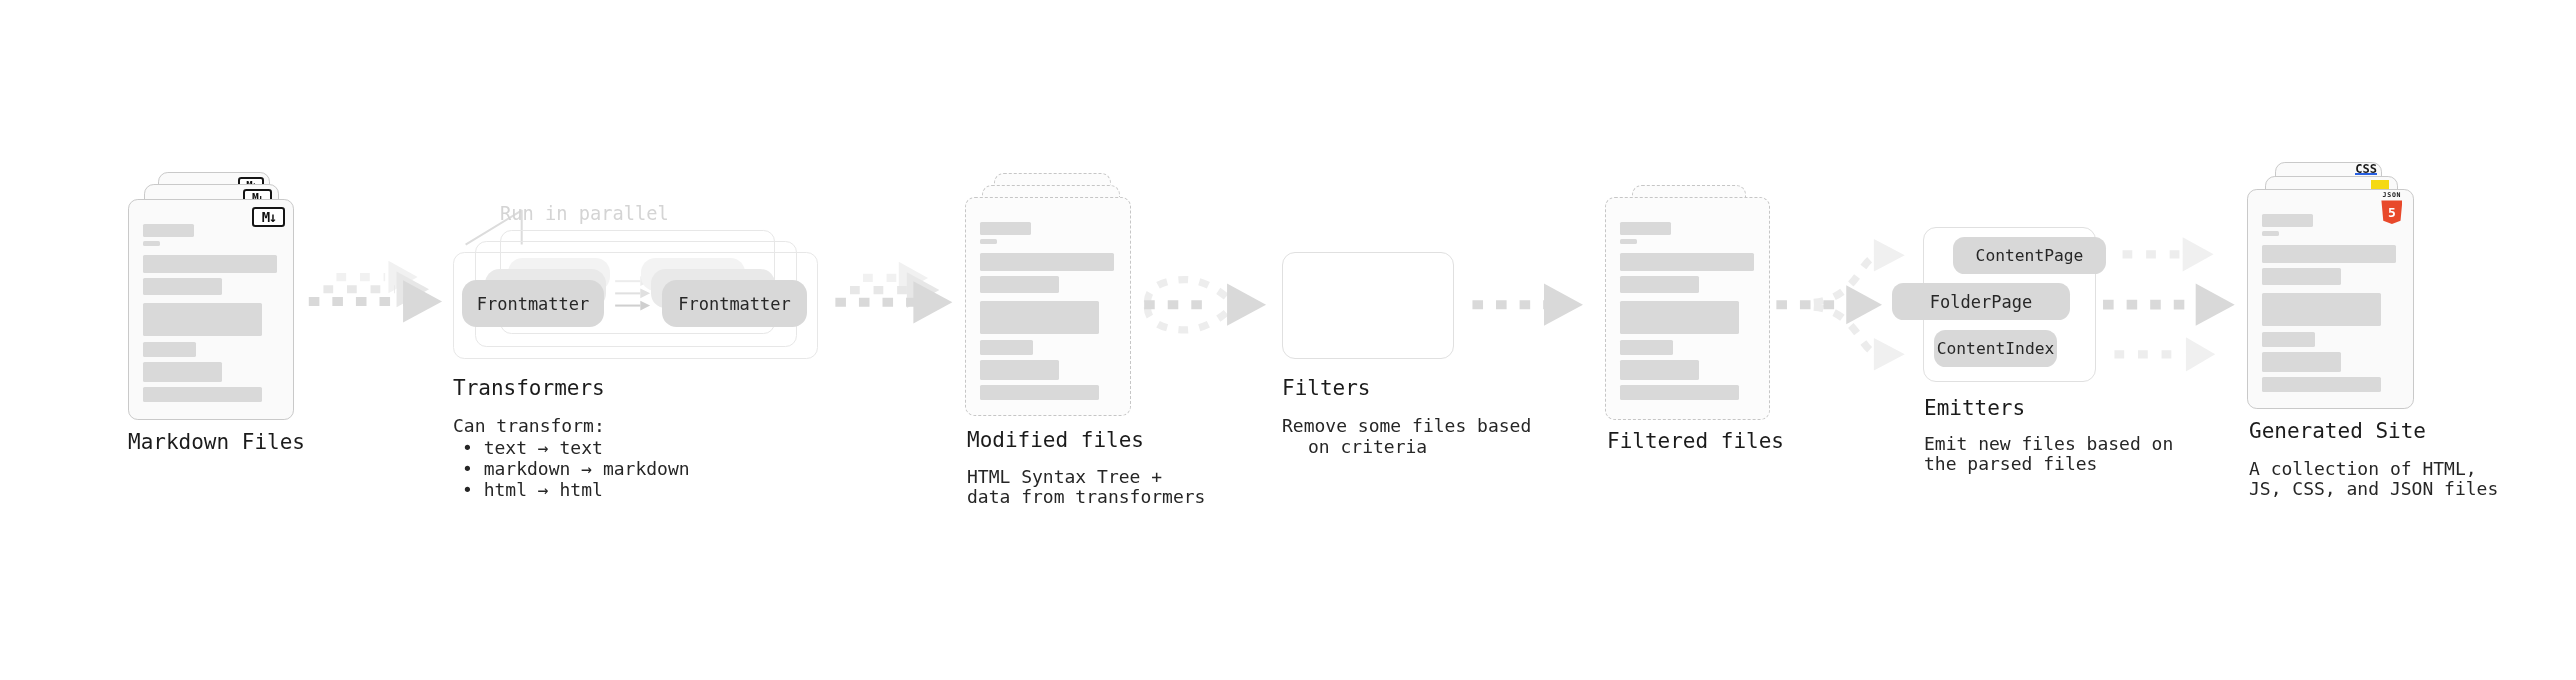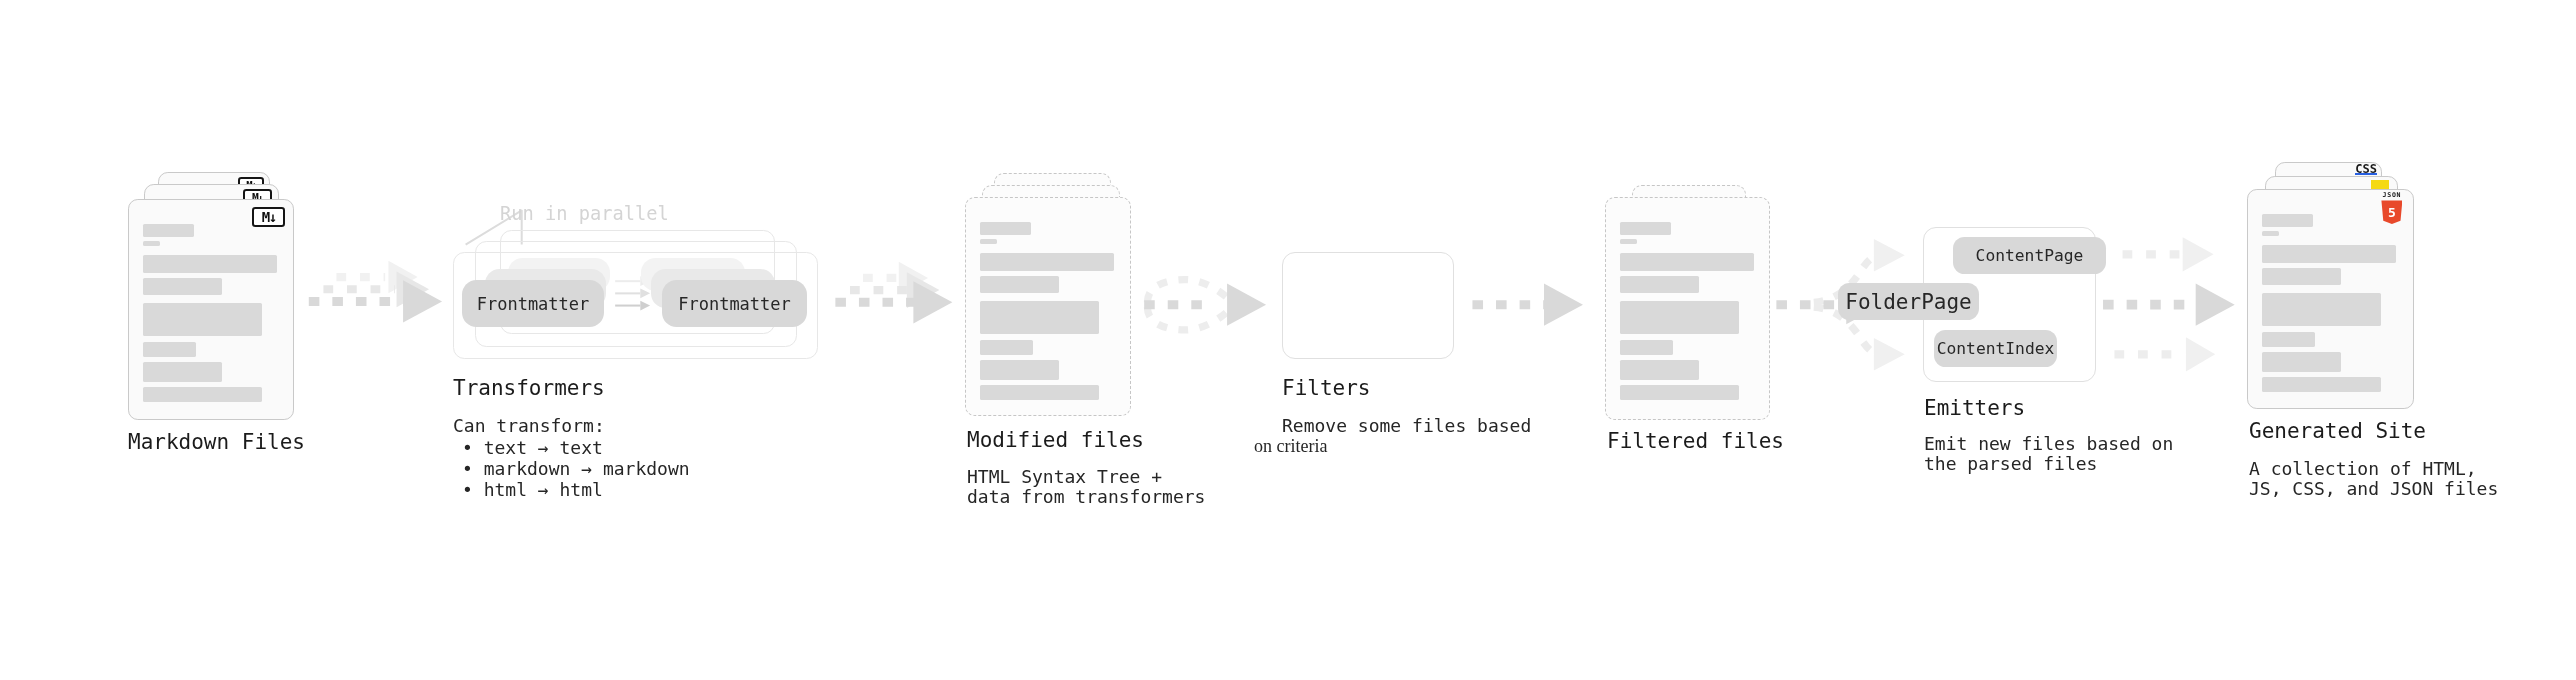--- a/index.html
+++ b/index.html
@@ -196,42 +196,42 @@
         <div class="b b8"></div>
     </div>
   </div>
   <div class="title" style="left:967px;top:428px;">Modified files</div>
   <div class="desc" style="left:967px;top:466px;">HTML Syntax Tree +</div>
   <div class="desc" style="left:967px;top:486px;">data from transformers</div>
 
   <div class="panel" style="left:1282px;top:252px;width:172px;height:107px;"></div>
   <div class="title" style="left:1282px;top:376px;">Filters</div>
   <div class="desc" style="left:1282px;top:415px;">Remove some files based</div>
-  <div class="desc" style="left:1254px;top:436px;font-family:Liberation Serif, serif;">on criteria</div>
+  <div class="desc" style="left:1308px;top:436px;">on criteria</div>
 
   <div class="doc dashed" style="left:1632px;top:185px;width:114px;height:221px;"></div>
   <div class="doc dashed" style="left:1605px;top:197px;width:165px;height:223px;">
     <div class="bars">
       <div class="b b1"></div>
         <div class="b b2"></div>
         <div class="b b3"></div>
         <div class="b b4"></div>
       <div class="b b5"></div>
         <div class="b b6"></div>
         <div class="b b7"></div>
         <div class="b b8"></div>
     </div>
   </div>
   <div class="title" style="left:1607px;top:429px;">Filtered files</div>
 
   <div class="panel" style="left:1923px;top:227px;width:173px;height:155px;"></div>
   <div class="pill" style="left:1934px;top:237px;width:153px;height:37px;border-radius:11.4px;font-size:16.3px;margin-left:19px;">
       <span>ContentPage</span>
     </div>
-  <div class="pill" style="left:1838px;top:283px;width:141px;height:37px;border-radius:11.4px;font-size:21px;">
+  <div class="pill" style="left:1892px;top:283px;width:178px;height:37px;border-radius:11.4px;font-size:17px;">
       <span>FolderPage</span>
     </div>
   <div class="pill" style="left:1934px;top:330px;width:123px;height:37px;border-radius:11.4px;font-size:16.3px;">
       <span>ContentIndex</span>
     </div>
   <div class="title" style="left:1924px;top:396px;">Emitters</div>
   <div class="desc" style="left:1924px;top:433px;">Emit new files based on</div>
   <div class="desc" style="left:1924px;top:453px;">the parsed files</div>
 
   <div class="doc" style="left:2275px;top:162px;width:107px;height:221px;">

